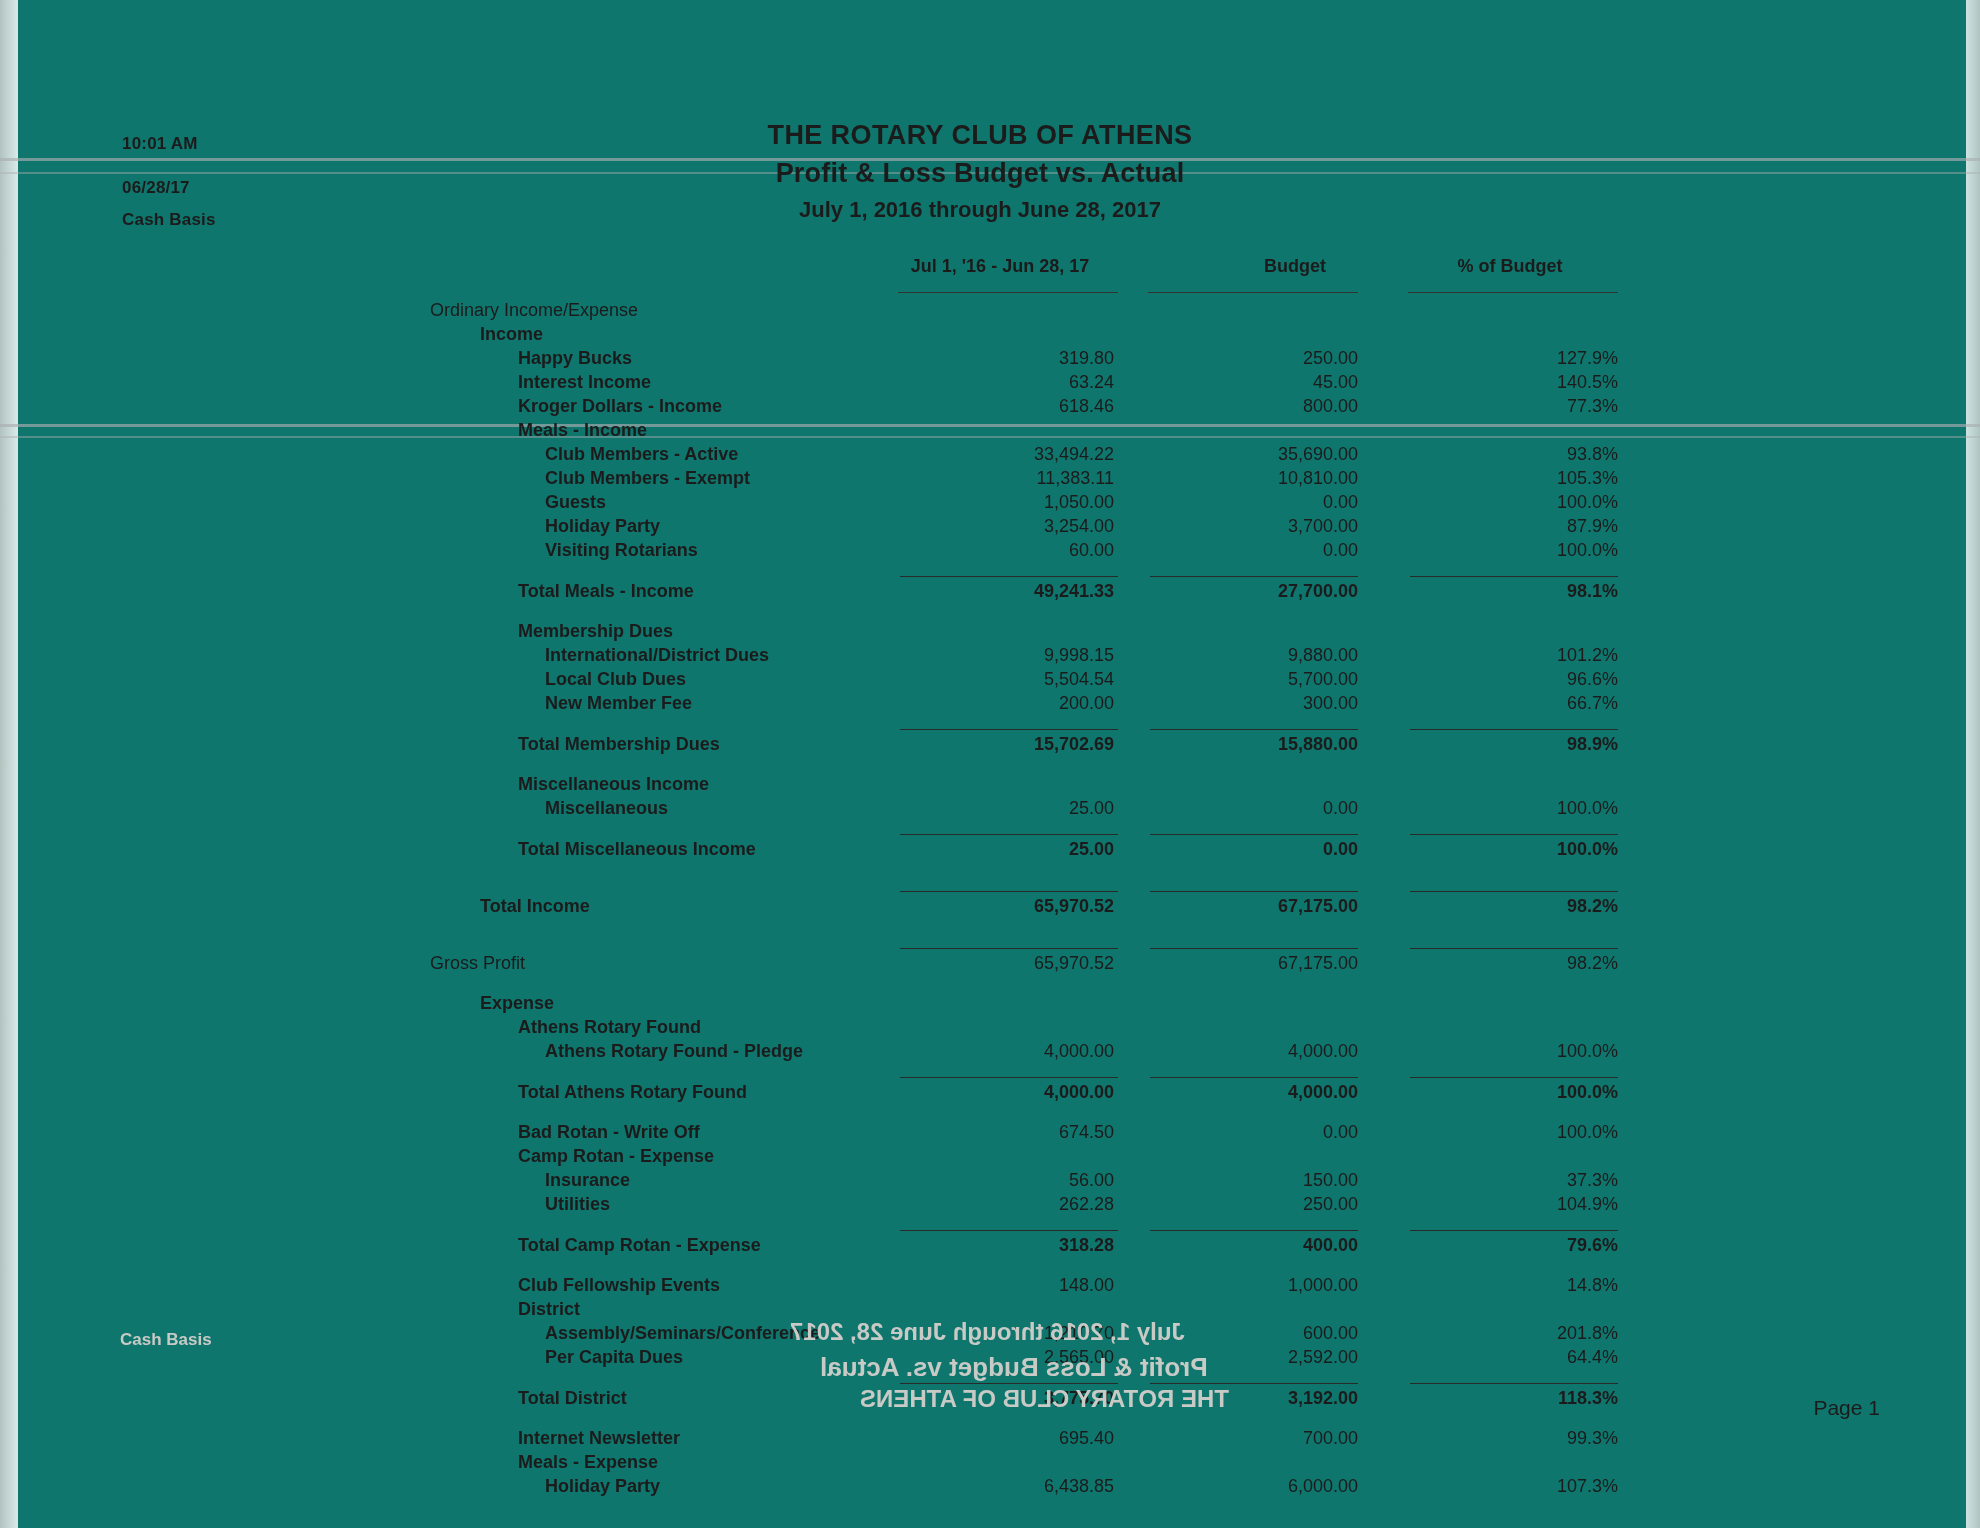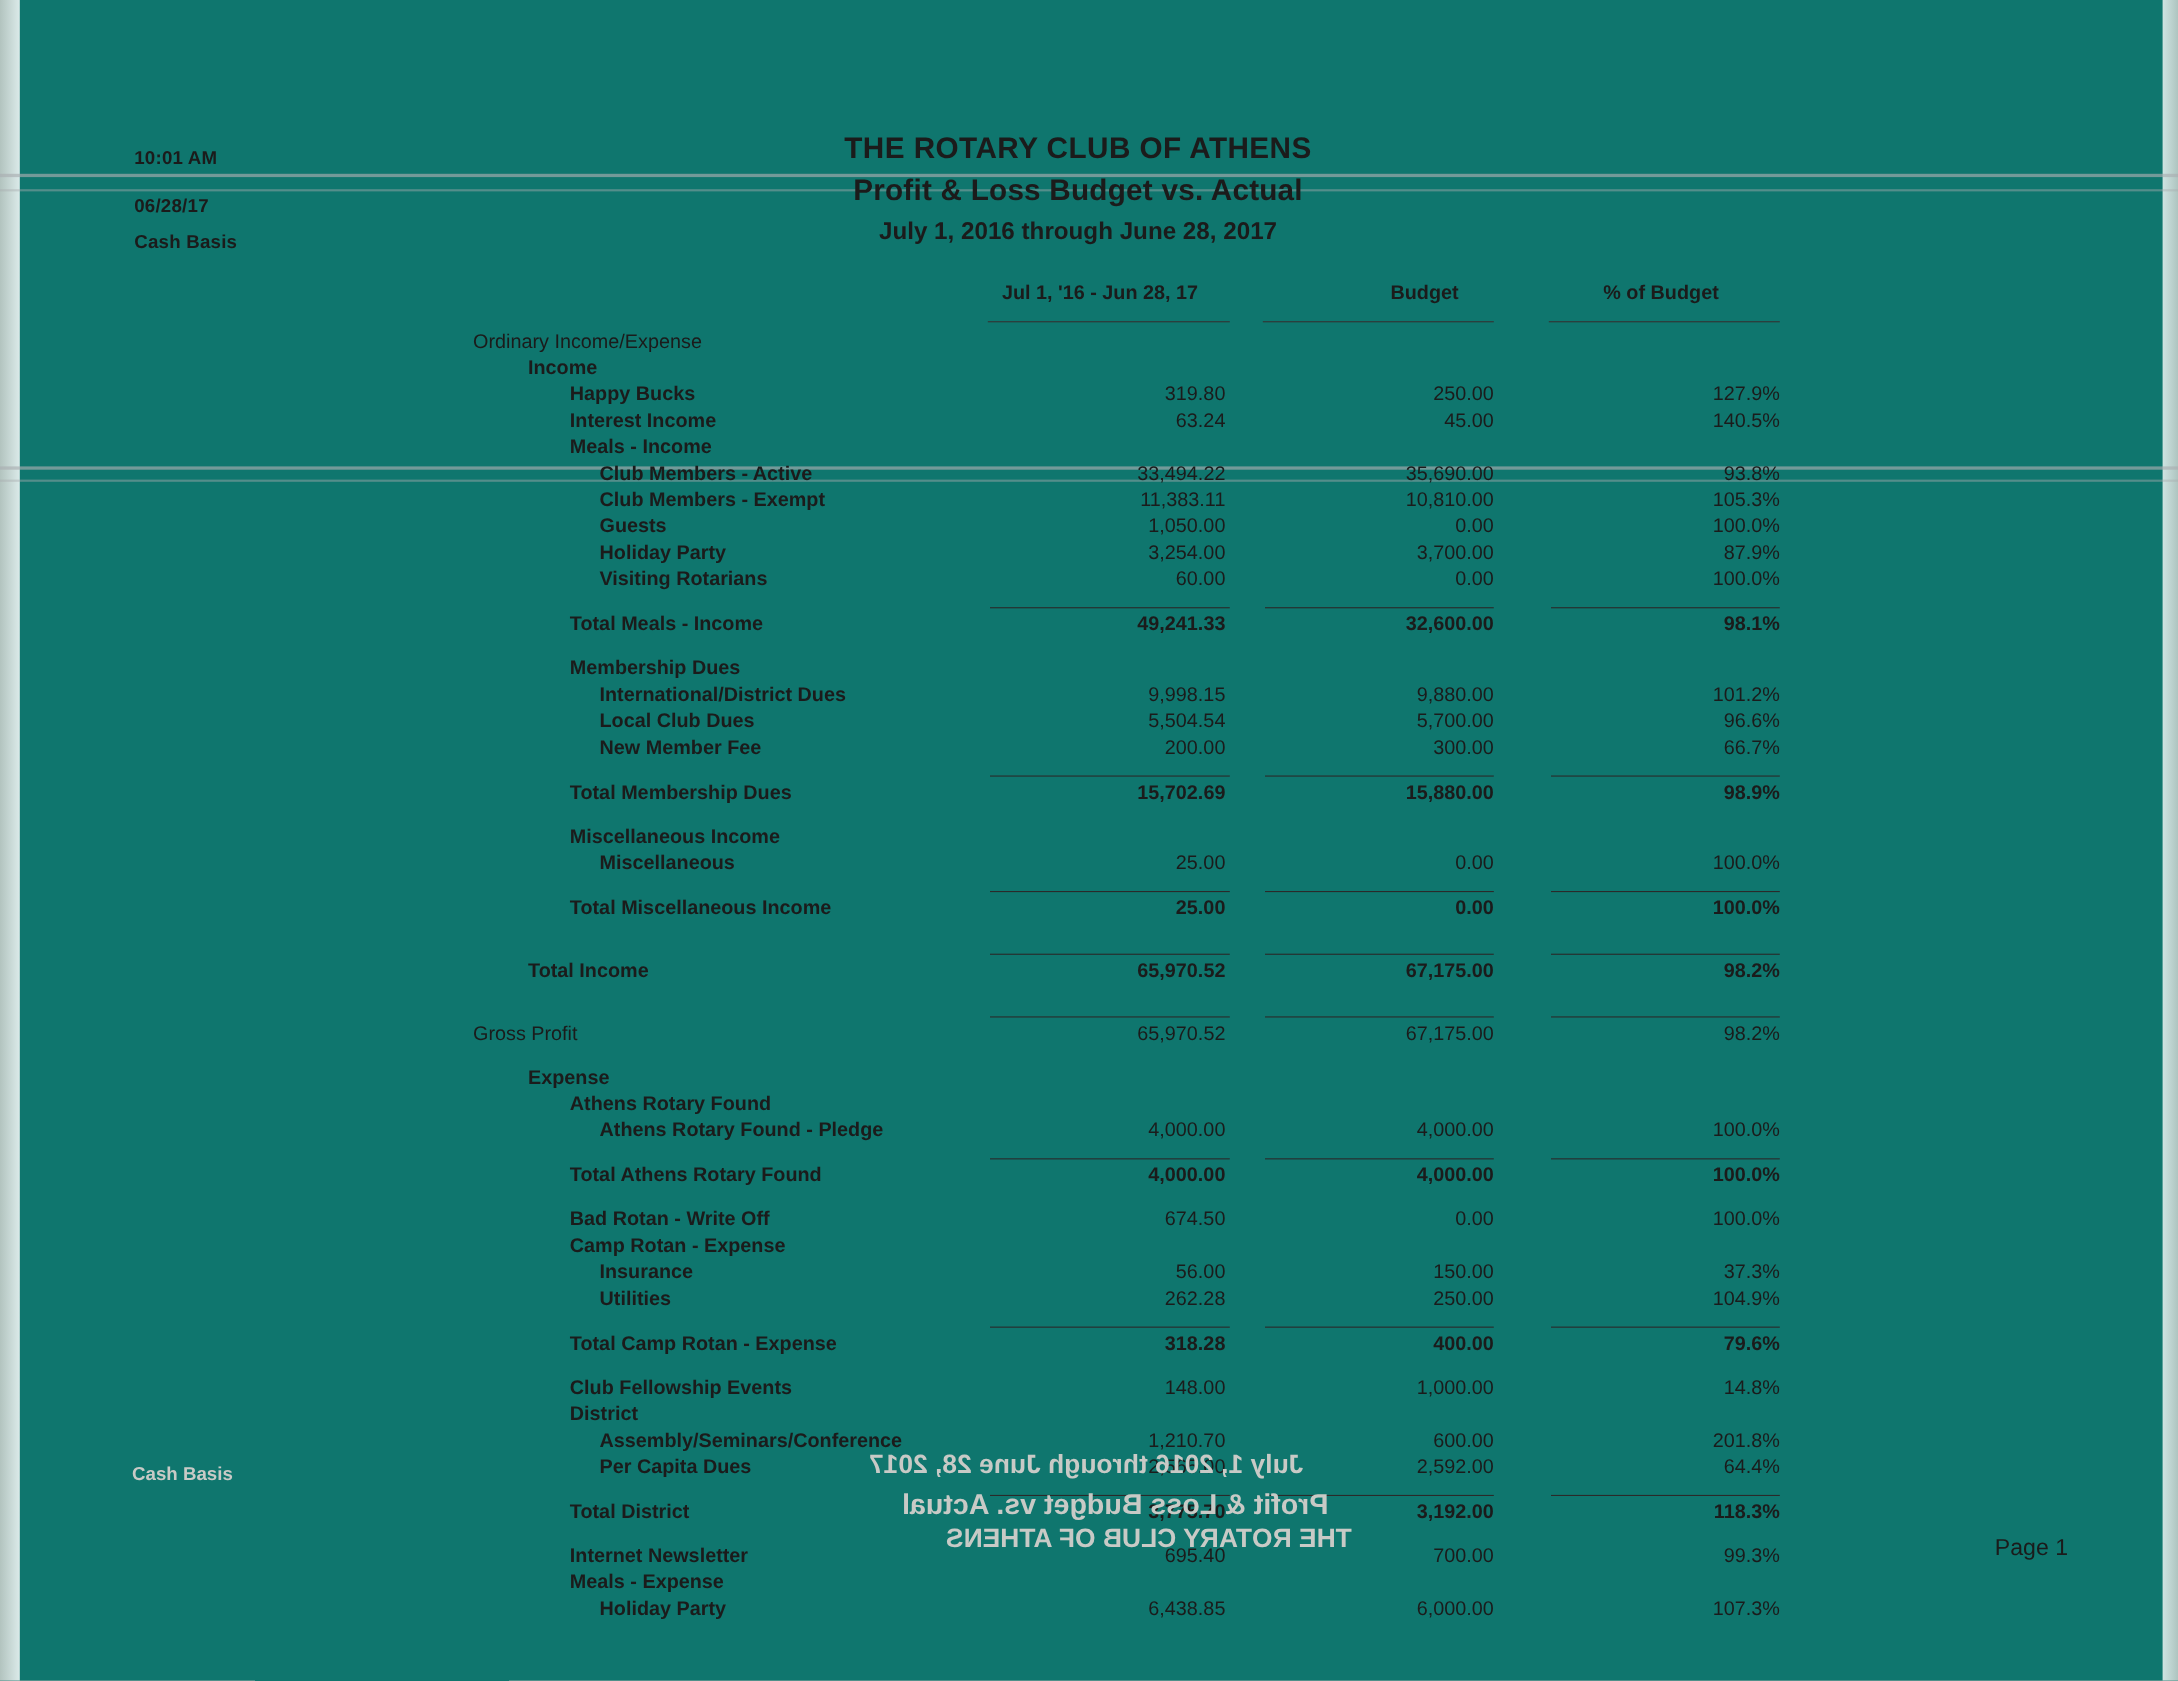--- a/index.html
+++ b/index.html
@@ -240,20 +240,26 @@
           <div class="v v-budget">250.00</div>
           <div class="v v-pct">127.9%</div>
         </div>
         <div class="row lv2">
           <div class="label">Interest Income</div>
           <div class="v v-actual">63.24</div>
           <div class="v v-budget">45.00</div>
           <div class="v v-pct">140.5%</div>
         </div>
         <div class="row lv2">
+          <div class="label">Kroger Dollars - Income</div>
+          <div class="v v-actual">618.46</div>
+          <div class="v v-budget">800.00</div>
+          <div class="v v-pct">77.3%</div>
+        </div>
+        <div class="row lv2">
           <div class="label">Meals - Income</div>
           <div class="v v-actual"></div>
           <div class="v v-budget"></div>
           <div class="v v-pct"></div>
         </div>
         <div class="row lv3">
           <div class="label">Club Members - Active</div>
           <div class="v v-actual">33,494.22</div>
           <div class="v v-budget">35,690.00</div>
           <div class="v v-pct">93.8%</div>
@@ -284,21 +290,21 @@
         </div>
         <div class="spacer-sm"></div>
         <div class="ulines">
           <i class="ul-actual"></i>
           <i class="ul-budget"></i>
           <i class="ul-pct"></i>
         </div>
         <div class="row lv2 bold">
           <div class="label">Total Meals - Income</div>
           <div class="v v-actual">49,241.33</div>
-          <div class="v v-budget">32,600.00</div>
+          <div class="v v-budget">27,700.00</div>
           <div class="v v-pct">98.1%</div>
         </div>
         <div class="spacer"></div>
         <div class="row lv2">
           <div class="label">Membership Dues</div>
           <div class="v v-actual"></div>
           <div class="v v-budget"></div>
           <div class="v v-pct"></div>
         </div>
         <div class="row lv3">

